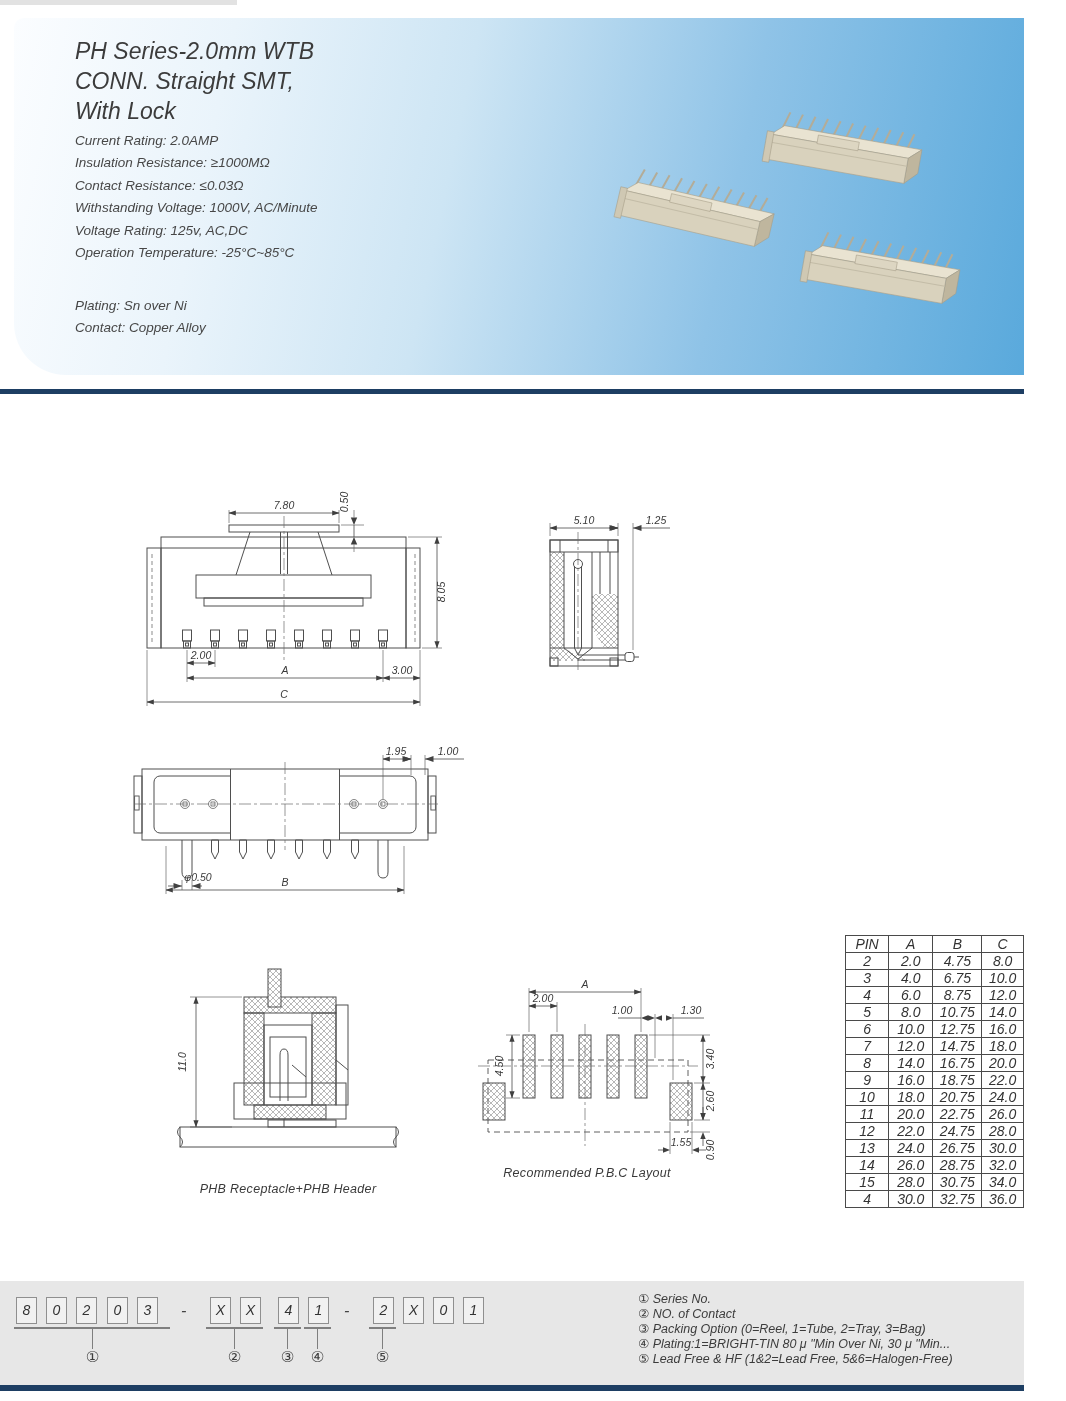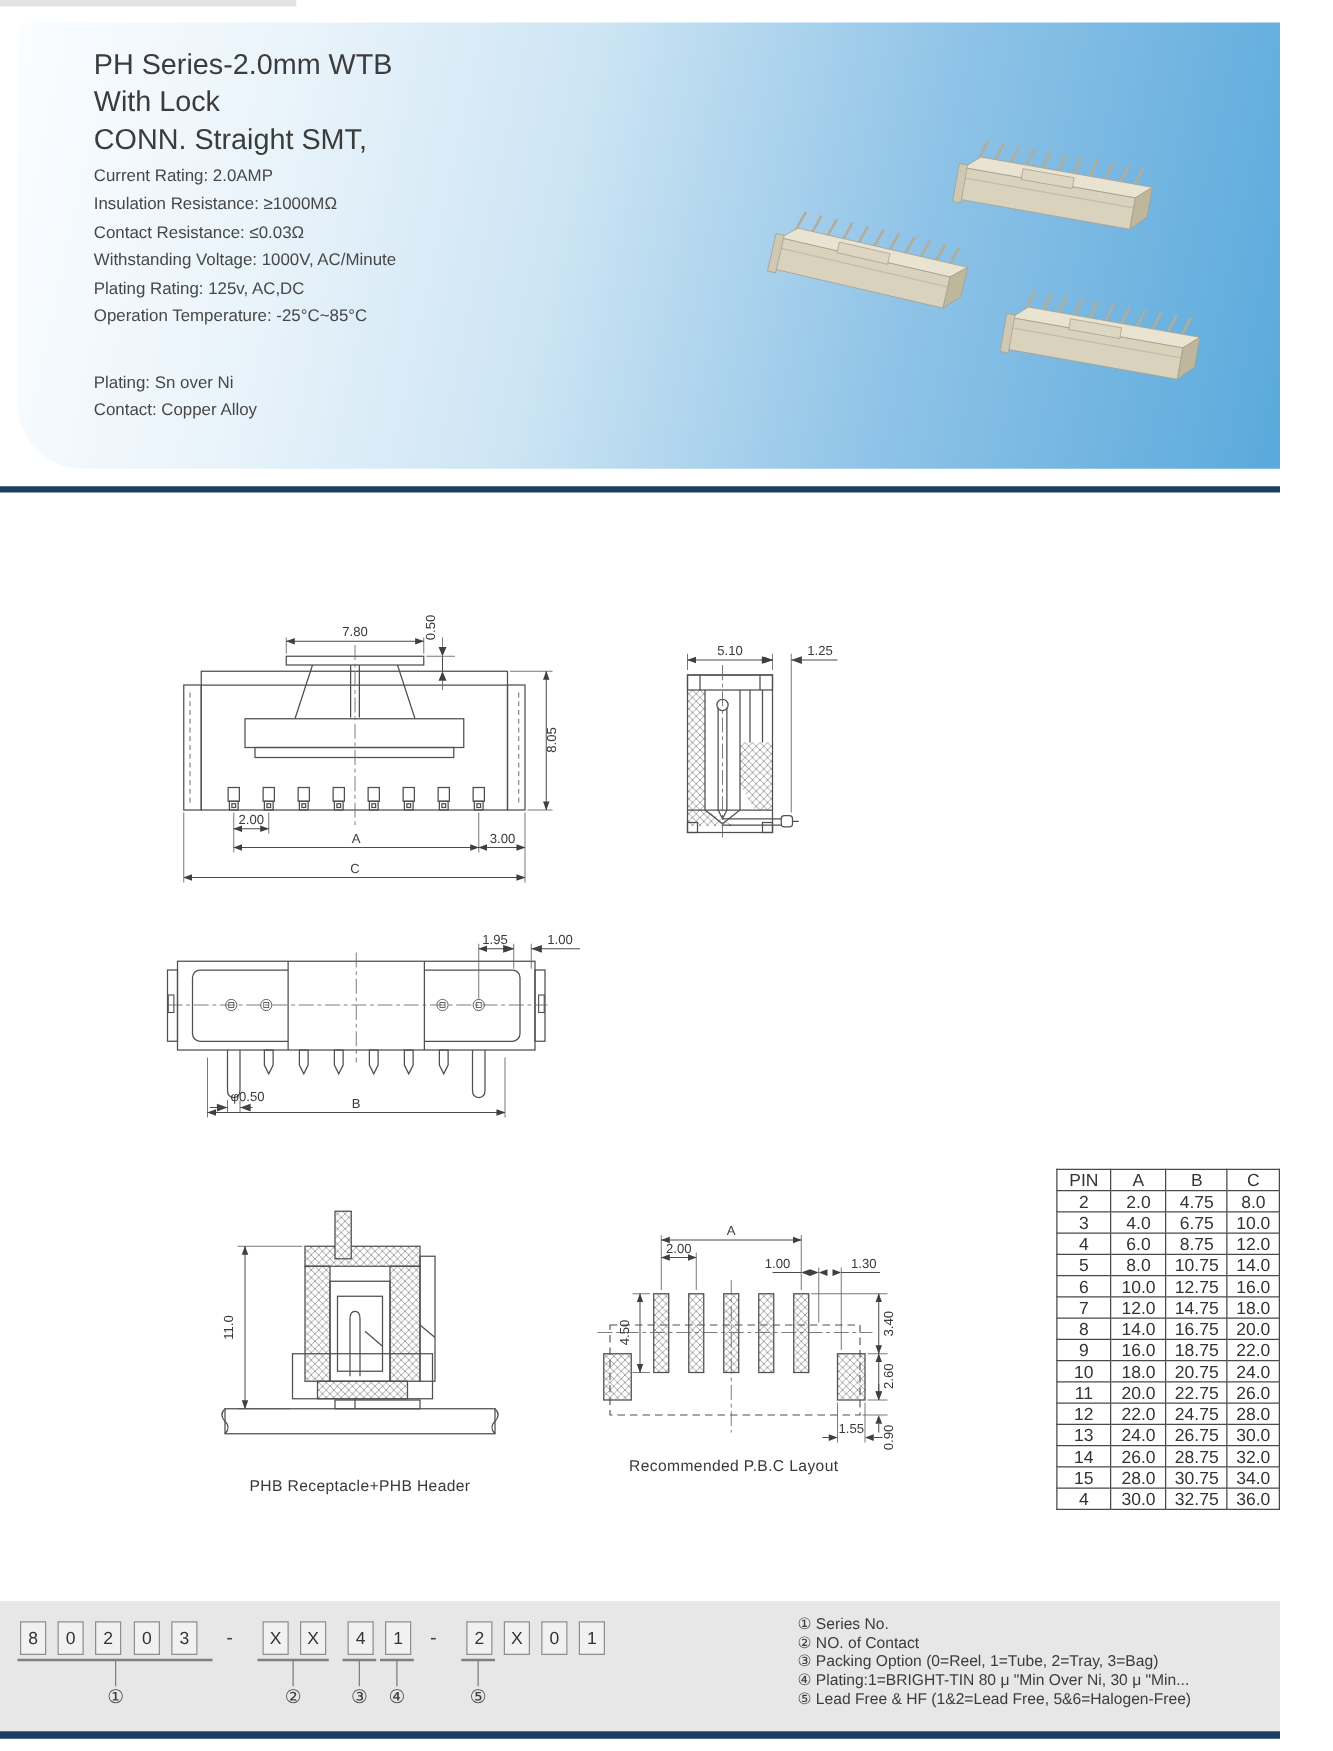--- a/index.html
+++ b/index.html
@@ -1,17 +1,17 @@
 <!DOCTYPE html>
 <html><head>
 <meta charset="utf-8">
 <style>
   html,body{margin:0;padding:0;background:#fff;}
   .page{position:relative;width:1024px;height:1401px;background:#fff;overflow:hidden;
-        font-family:"Liberation Sans","DejaVu Sans",sans-serif;color:#3f3f3f;}
+        font-family:"Liberation Sans","DejaVu Sans",sans-serif;color:#3f3f3f;font-style:italic;}
   .top-strip{position:absolute;left:0;top:0;width:237px;height:5px;background:#e2e2e2;}
   
   .header-card{position:absolute;left:14px;top:18px;width:1038px;height:357px;
     border-radius:10px 10px 10px 52px;
     background:linear-gradient(102deg,#fbfdff 0%,#eaf4fb 20%,#cde5f4 42%,#8fc3e7 68%,#55a7db 100%);}
   .title{position:absolute;left:61px;top:18px;font-size:23px;line-height:30px;color:#3c3c3c;}
   .specs{position:absolute;left:61px;top:112px;font-size:13.5px;line-height:22.4px;color:#474747;}
   .material{position:absolute;left:61px;top:277px;font-size:13.5px;line-height:22.4px;color:#474747;}
   .photo{position:absolute;left:566px;top:26px;}
   
@@ -48,29 +48,29 @@
 </style>
 </head>
 <body>
 
 <div class="page">
   <div class="top-strip"></div>
 
   <section class="header-card">
     <div class="title">
       <div>PH Series-2.0mm WTB</div>
+      <div>CONN. Straight SMT,</div>
       <div>With Lock</div>
-      <div>CONN. Straight SMT,</div>
     </div>
     <div class="specs">
         <div>Current Rating: 2.0AMP</div>
         <div>Insulation Resistance: ≥1000MΩ</div>
         <div>Contact Resistance: ≤0.03Ω</div>
         <div>Withstanding Voltage: 1000V, AC/Minute</div>
-        <div>Plating Rating: 125v, AC,DC</div>
+        <div>Voltage Rating: 125v, AC,DC</div>
         <div>Operation Temperature: -25°C~85°C</div>
       </div>
     <div class="material">
         <div>Plating: Sn over Ni</div>
         <div>Contact: Copper Alloy</div>
       </div>
 
     <svg class="photo" width="480" height="330" viewBox="0 0 480 330">
       <defs>
         <g id="connShape">

